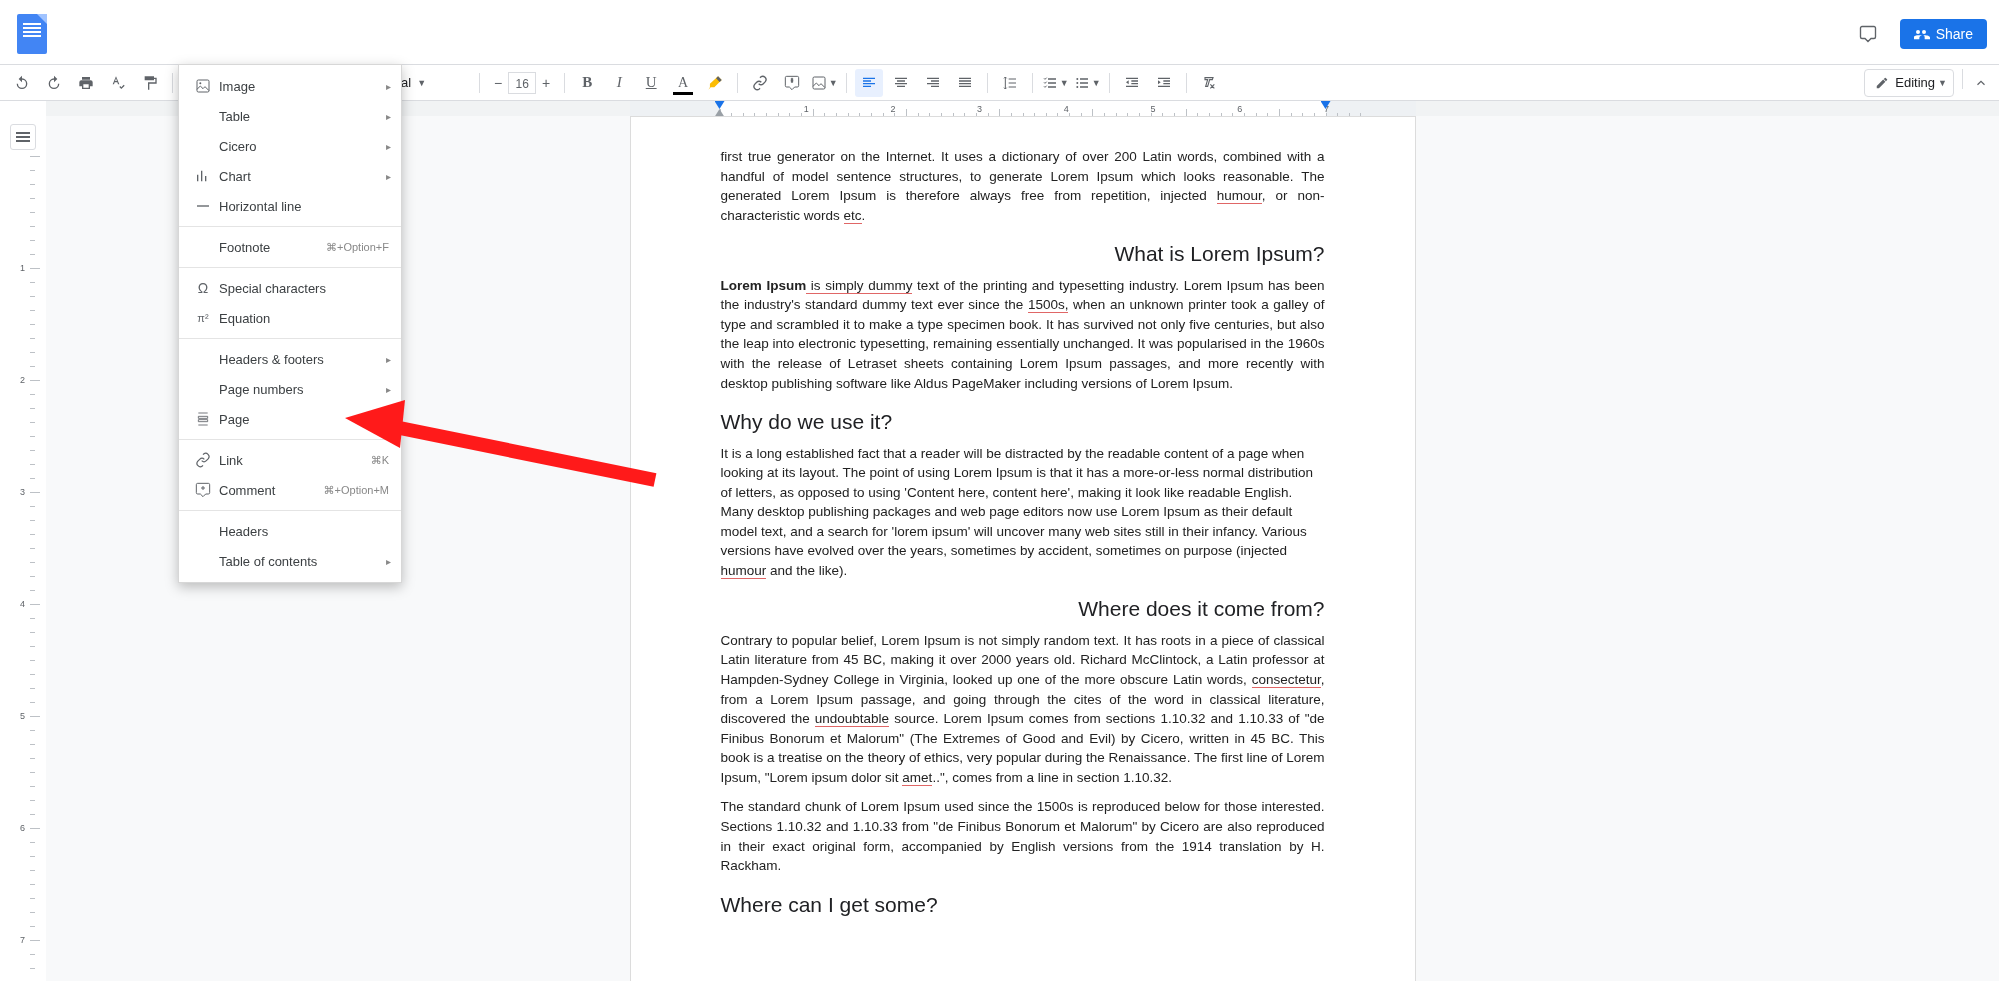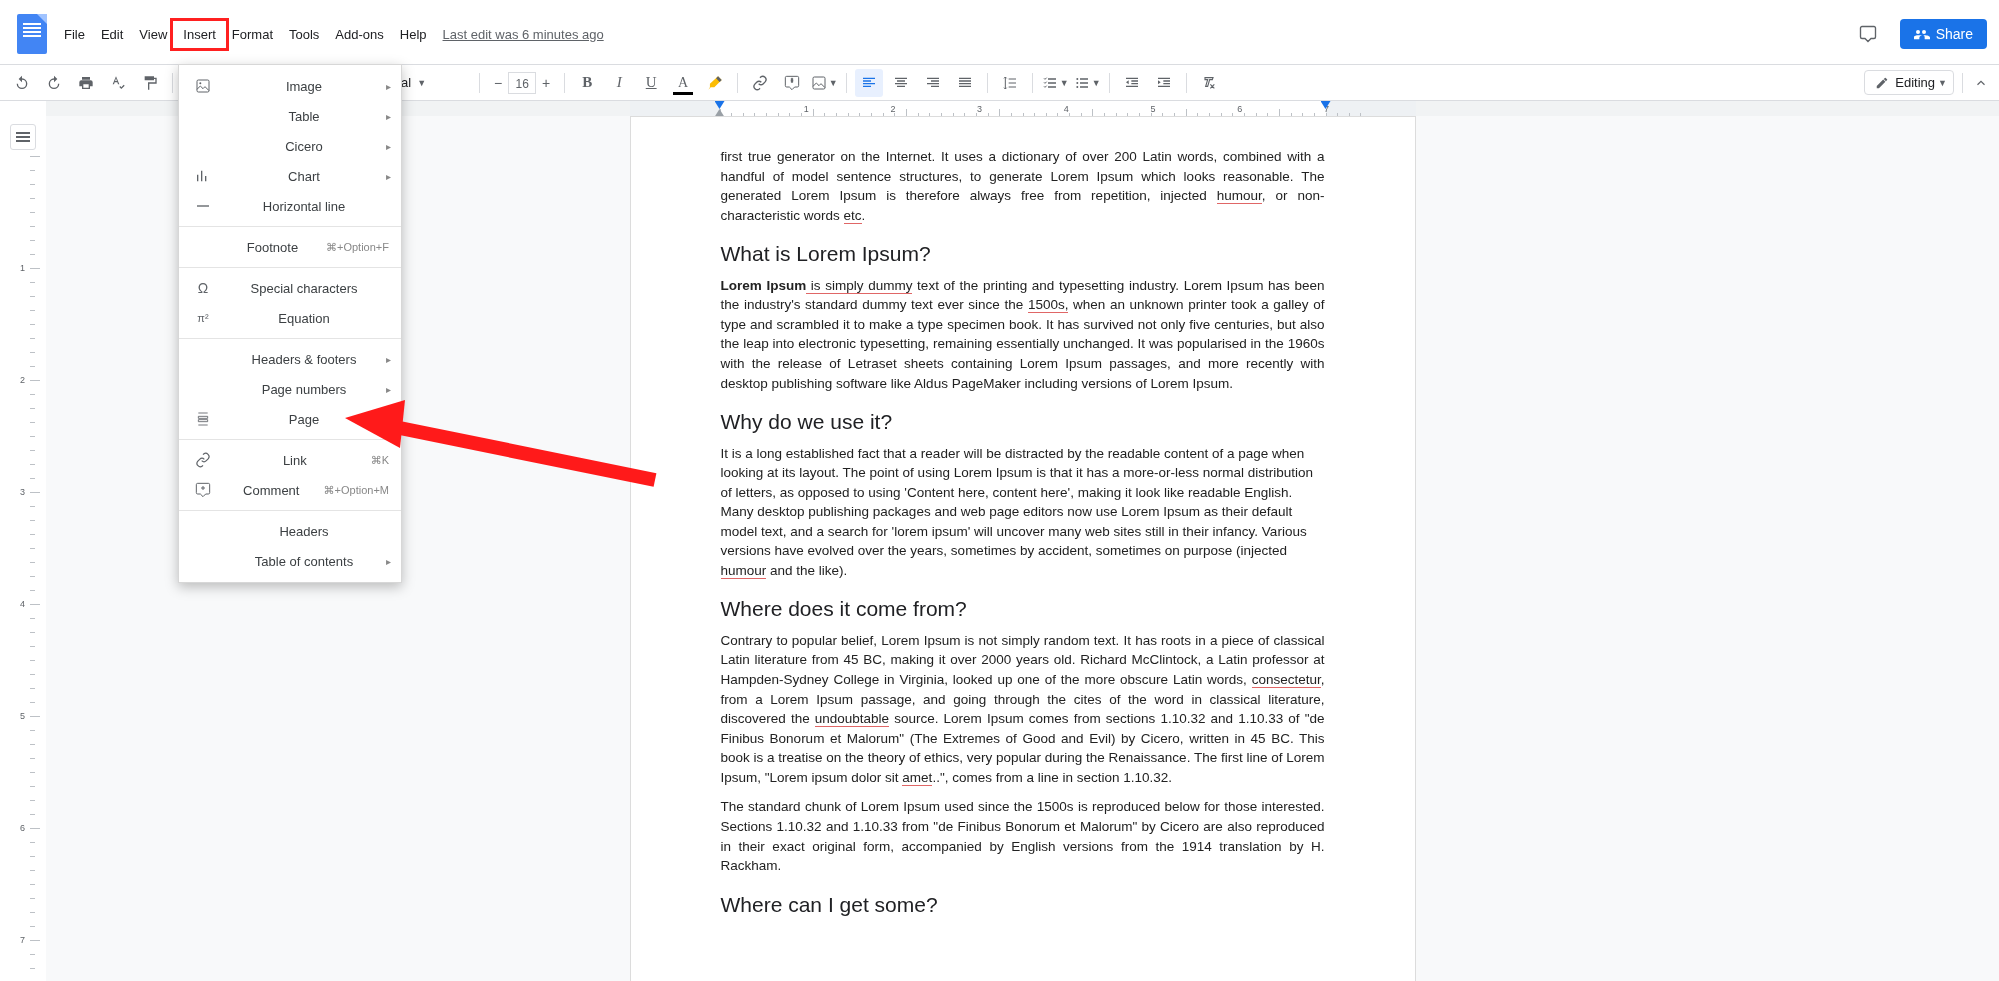--- a/index.html
+++ b/index.html
@@ -33,21 +33,21 @@
   .zoom-sel, .styles-sel, .font-sel { display:flex; align-items:center; height:24px; border:0; padding:0 4px; gap:4px; color:#202124; }
   .styles-sel { width:110px; }
   .font-sel { width:90px; }
   .font-size-box { display:flex; align-items:center; }
   .font-size-box .num { width:28px; height:22px; border:1px solid #dadce0; text-align:center; font-size:12px; line-height:22px; }
   .font-size-box .step { width:20px; height:22px; display:flex; align-items:center; justify-content:center; font-size:14px; color:#5f6368; }
   .color-A { position:relative; font-family:Georgia,serif; }
   .color-A .bar { position:absolute; bottom:2px; left:4px; right:4px; height:3px; background:#000; }
   .highlight-btn svg { width:16px; height:16px; }
   .align-btn.active { background:#e8f0fe; color:#1a73e8; }
-  .toolbar-right { margin-left:auto; display:flex; align-items:center; gap:4px; }
+  .toolbar-right { margin-left:auto; display:flex; gap:4px; }
   .editing-pill { display:flex; align-items:center; gap:6px; border:1px solid #dadce0; border-radius:4px; padding:4px 18px 4px 10px; font-size:13px; color:#202124; position:relative; }
   .editing-pill .caret { position:absolute; right:6px; font-size:9px; color:#5f6368; }
   .editing-pill svg { width:14px; height:14px; fill:#5f6368; }
   .chev-up { width:20px; height:28px; display:flex; align-items:center; justify-content:center; color:#5f6368; }
 
   
   .ruler-wrap { height:16px; background:#fff; border-bottom:0; position:relative; display:flex; }
   .ruler-wrap .vr-spacer { width:46px; }
   .hruler { flex:1; position:relative; background:#fff; overflow:hidden; }
   .hruler .out-area { position:absolute; top:0; height:100%; background:#f1f3f4; }
@@ -63,31 +63,31 @@
   .vruler { width:46px; background:#fff; position:relative; }
   .vruler .vtick { position:absolute; left:30px; width:6px; height:1px; background:#bdc1c6; }
   .vruler .vlabel { position:absolute; left:20px; font-size:9px; color:#5f6368; transform:translateY(-50%); }
   .outline-btn { position:absolute; top:8px; left:10px; width:26px; height:26px; border:1px solid #dadce0; border-radius:3px; display:flex; align-items:center; justify-content:center; background:#fff; }
   .outline-btn span { width:14px; height:2px; background:#5f6368; box-shadow:0 -4px 0 #5f6368, 0 4px 0 #5f6368; }
   .canvas { flex:1; overflow:hidden; position:relative; }
   .page { position:absolute; left:552px; top:0; width:786px; min-height:1000px; background:#fff; border:1px solid #dcdcdc; padding:30px 90px 40px 90px; font-size:13.5px; color:#222; line-height:1.45; }
   .page-inner { position:relative; }
   .page h2 { font-size:21px; font-weight:400; color:#202124; margin:14px 0 6px 0; }
   .page p { margin:0 0 10px 0; }
-  .indent1 { margin-left:14px; }
+  .indent1 { margin-left:14px;text-align:right; }
   .justify { text-align:justify; }
   .spell { border-bottom:1.5px solid #e06666; }
   
   .canvas .page { left:calc((100% - 786px)/2 - 0px); }
 
   
   .dropdown { position:absolute; top:64px; left:178px; width:224px; background:#fff; border:1px solid #d7d7d7; box-shadow:0 4px 12px rgba(0,0,0,.25); z-index:500; padding:6px 0; font-size:13px; color:#3c4043; }
   .dd-row { display:flex; align-items:center; height:30px; padding:0 12px; position:relative; }
   .dd-row .ico { width:24px; display:flex; align-items:center; justify-content:center; color:#5f6368; }
-  .dd-row .lab { flex:1; padding-left:4px;text-align:center; }
+  .dd-row .lab { flex:1; padding-left:4px; }
   .dd-row .shortcut { font-size:11px; color:#888; }
   .dd-sep { height:1px; background:#e4e4e4; margin:5px 0; }
   .dd-row .arrow { position:absolute; right:10px; font-size:10px; color:#888; }
 
   
   .anno-arrow { position:absolute; z-index:600; pointer-events:none; }
 
   
   svg { display:block; }
   .i16{width:16px;height:16px;fill:#5f6368}
@@ -101,31 +101,20 @@
 </head>
 <body>
 
 <div class="titlebar">
   <div class="logo-wrap">
     <div class="docs-logo">
         <div class="fold"></div>
       </div>
   </div>
   <div class="title-col">
-    <div class="menubar">
-      <div class="menu-item">File</div>
-      <div class="menu-item">Edit</div>
-      <div class="menu-item">View</div>
-      <div class="menu-item active highlighted">Insert</div>
-      <div class="menu-item">Format</div>
-      <div class="menu-item">Tools</div>
-      <div class="menu-item">Add-ons</div>
-      <div class="menu-item">Help</div>
-      <span class="last-edit">Last edit was 6 minutes ago</span>
-    </div>
   </div>
   <div class="titlebar-right">
     <div class="comments-btn">
       <svg class="i18" viewBox="0 0 24 24">
           <path d="M20 2H4a2 2 0 0 0-2 2v12a2 2 0 0 0 2 2h4l4 4 4-4h4a2 2 0 0 0 2-2V4a2 2 0 0 0-2-2z" fill="none" stroke="#5f6368" stroke-width="1.8"></path>
         </svg>
     </div>
     <div class="share-btn">
       <svg viewBox="0 0 24 24">
           <path d="M15 12a3 3 0 1 0-3-3 3 3 0 0 0 3 3zm-9 0a3 3 0 1 0-3-3 3 3 0 0 0 3 3zm0 2c-2.3 0-7 1.2-7 3.5V20h9v-2.5C8 15.6 9.7 14.6 12 14.1 10.5 14 8 14 6 14zm9 0c-.3 0-.6 0-1 .05 1.7.9 2 2 2 2.45V20h8v-2.5c0-2.3-4.7-3.5-7-3.5z"></path>

